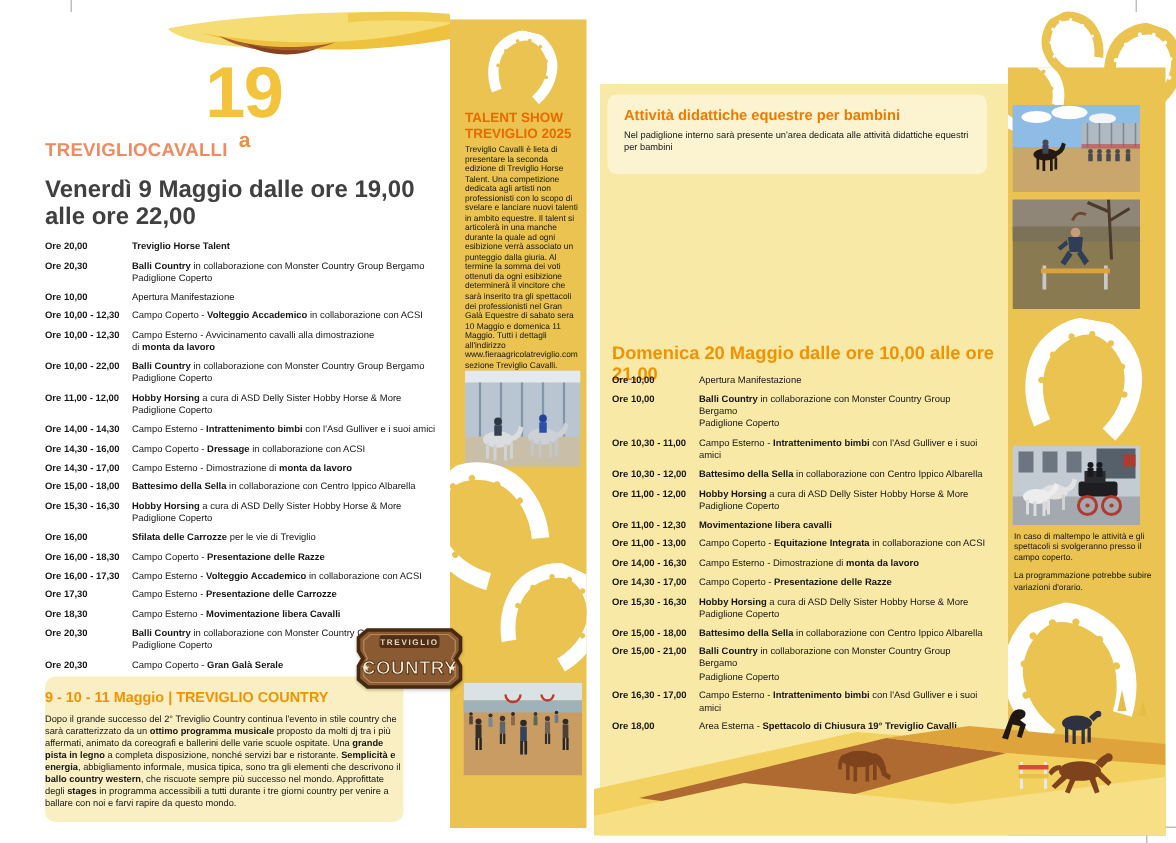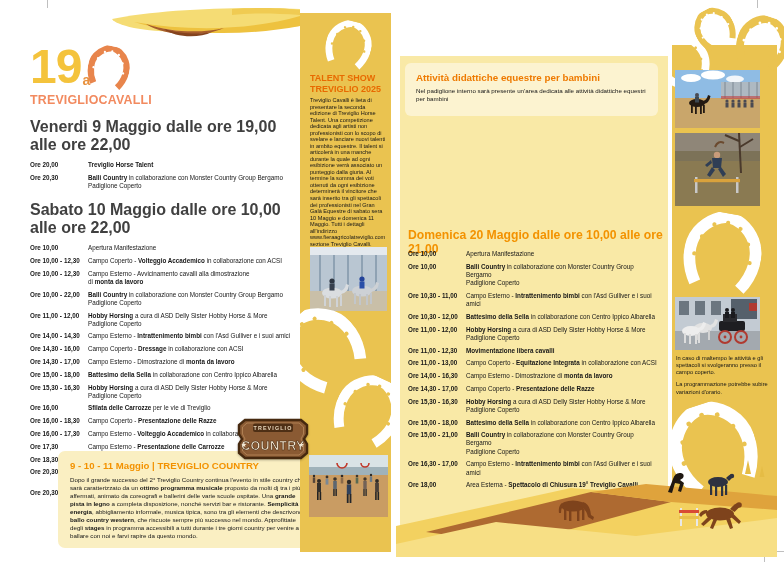--- a/index.html
+++ b/index.html
@@ -3,47 +3,47 @@
 <meta charset="utf-8">
 <style>
   html,body{margin:0;padding:0;background:#fff;}
   .page{position:relative;width:784px;height:562px;background:#ffffff;overflow:hidden;
         font-family:"Liberation Sans",sans-serif;color:#161616;}
   b{font-weight:700;}
 
   
   .wheat{position:absolute;left:112px;top:6px;width:188px;height:34px;}
   .left-content{position:absolute;left:30px;top:42px;width:265px;}
-  .logo-row{display:flex;align-items:flex-end;height:46px;}
+  .logo-row{display:flex;align-items:center;height:46px;flex-direction:column;}
   .logo-number{font-size:48px;line-height:0.88;font-weight:800;color:#F4C33C;letter-spacing:-1px;}
   .logo-ordinal{font-size:14px;font-weight:800;color:#E8923F;margin:1px 0 0 1px;}
   .logo-horseshoe{width:42px;height:42px;margin:-2px 0 0 -2px;transform:rotate(12deg);color:#E8854C;--hole:#ffffff;}
   .logo-wordmark{font-size:12.4px;font-weight:800;color:#F28A5F;letter-spacing:.2px;margin-top:5px;}
 
   .sched-title{font-size:16px;font-weight:800;color:#404040;margin:11px 0 7px;}
   .sched{font-size:6.3px;line-height:1.3;}
   .row{display:flex;margin-bottom:4.6px;}
   .row .time{width:58px;flex:none;font-weight:700;}
   .row .desc{flex:1;}
 
-  .country-box{position:absolute;left:30px;top:451px;width:239px;background:#FAEFC2;border-radius:7px;padding:9px 12px 9px;margin-left:28px;}
+  .country-box{position:absolute;left:30px;top:451px;width:239px;background:#FAEFC2;border-radius:7px;padding:9px 0 9px;}
   .country-title{font-size:9.6px;font-weight:800;color:#F39200;line-height:1.3;}
   .country-body{font-size:6.2px;line-height:1.27;margin-top:4px;}
 
   .badge{position:absolute;left:237px;top:414px;width:72px;height:50px;z-index:6;
          filter:drop-shadow(0 1px 1px rgba(0,0,0,.25));font-family:"Liberation Sans",sans-serif;}
 
   
   .col-mid{position:absolute;left:300px;top:13px;width:91px;height:539px;background:#EAC350;overflow:hidden;}
   .talent-title{position:absolute;left:10px;top:60px;font-size:9px;font-weight:800;color:#E86A00;line-height:1.2;}
   .talent-body{position:absolute;left:10px;top:84px;width:77px;font-size:5.6px;line-height:1.17;}
   .photo{position:absolute;display:block;}
 
   
-  .panel{position:absolute;left:400px;top:56px;width:268px;height:501px;background:#F9E9A6;}
+  .panel{position:absolute;left:400px;top:56px;width:268px;height:501px;background:#F9E9A6;padding-left:28px;}
   .kids-box{position:absolute;left:5px;top:7px;width:231px;background:#FCF3D0;border-radius:6px;padding:9px 11px;}
   .kids-title{font-size:9.8px;font-weight:800;color:#EE7A00;}
   .kids-intro{font-size:6.2px;line-height:1.28;margin-top:4px;}
   .kids-item{font-size:6.2px;line-height:1.28;margin-top:4.5px;}
   .sunday-title{position:absolute;left:8px;top:172px;font-size:12.2px;font-weight:800;color:#F39200;}
   .sunday-rows{position:absolute;left:8px;top:194px;width:252px;}
 
   
   .col-right{position:absolute;left:672px;top:45px;width:105px;height:512px;background:#EAC350;overflow:hidden;}
   .notes{position:absolute;left:4px;top:310px;width:94px;font-size:5.7px;line-height:1.25;}
@@ -111,21 +111,20 @@
         <div class="row">
         <div class="time">Ore 20,00</div>
         <div class="desc"><b>Treviglio Horse Talent</b></div>
       </div>
         <div class="row">
         <div class="time">Ore 20,30</div>
         <div class="desc"><b>Balli Country</b> in collaborazione con Monster Country Group Bergamo<br>Padiglione Coperto</div>
       </div>
       </div>
 
-    <div class="sched-title">Sabato 10 Maggio dalle ore 10,00 alle ore 22,00</div>
     <div class="sched">
         <div class="row">
         <div class="time">Ore 10,00</div>
         <div class="desc">Apertura Manifestazione</div>
       </div>
         <div class="row">
         <div class="time">Ore 10,00 - 12,30</div>
         <div class="desc">Campo Coperto - <b>Volteggio Accademico</b> in collaborazione con ACSI</div>
       </div>
         <div class="row">

